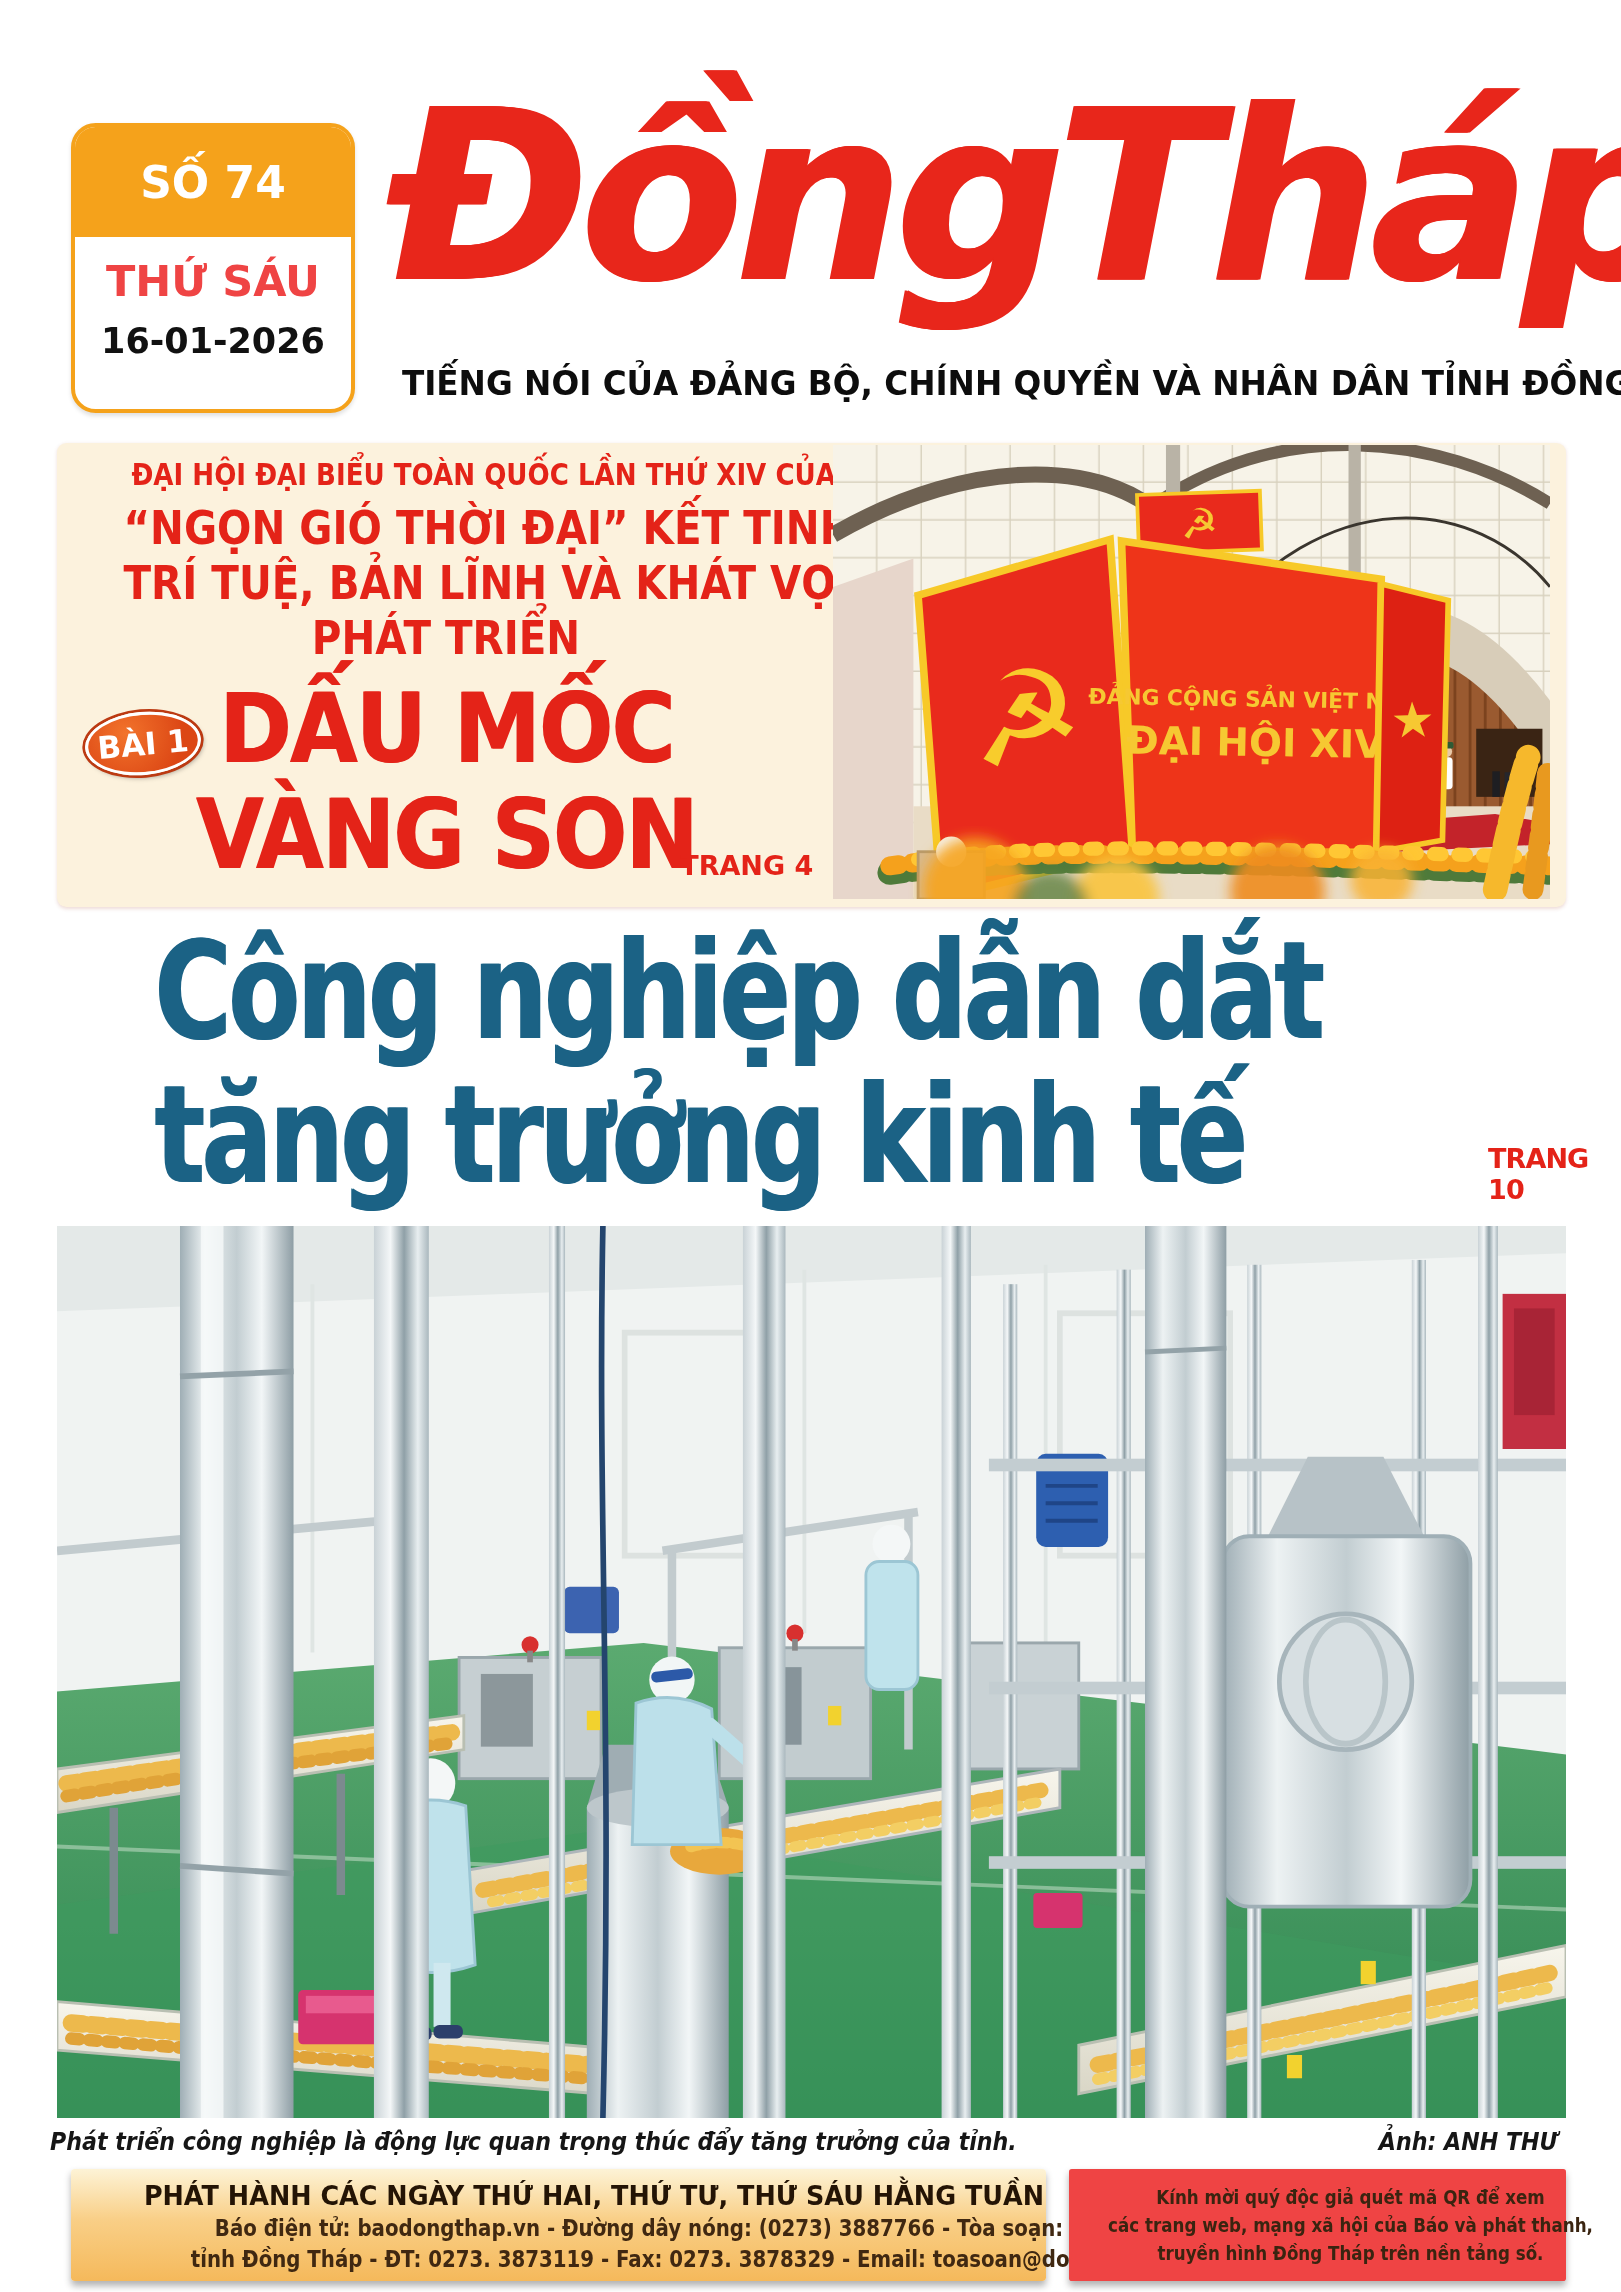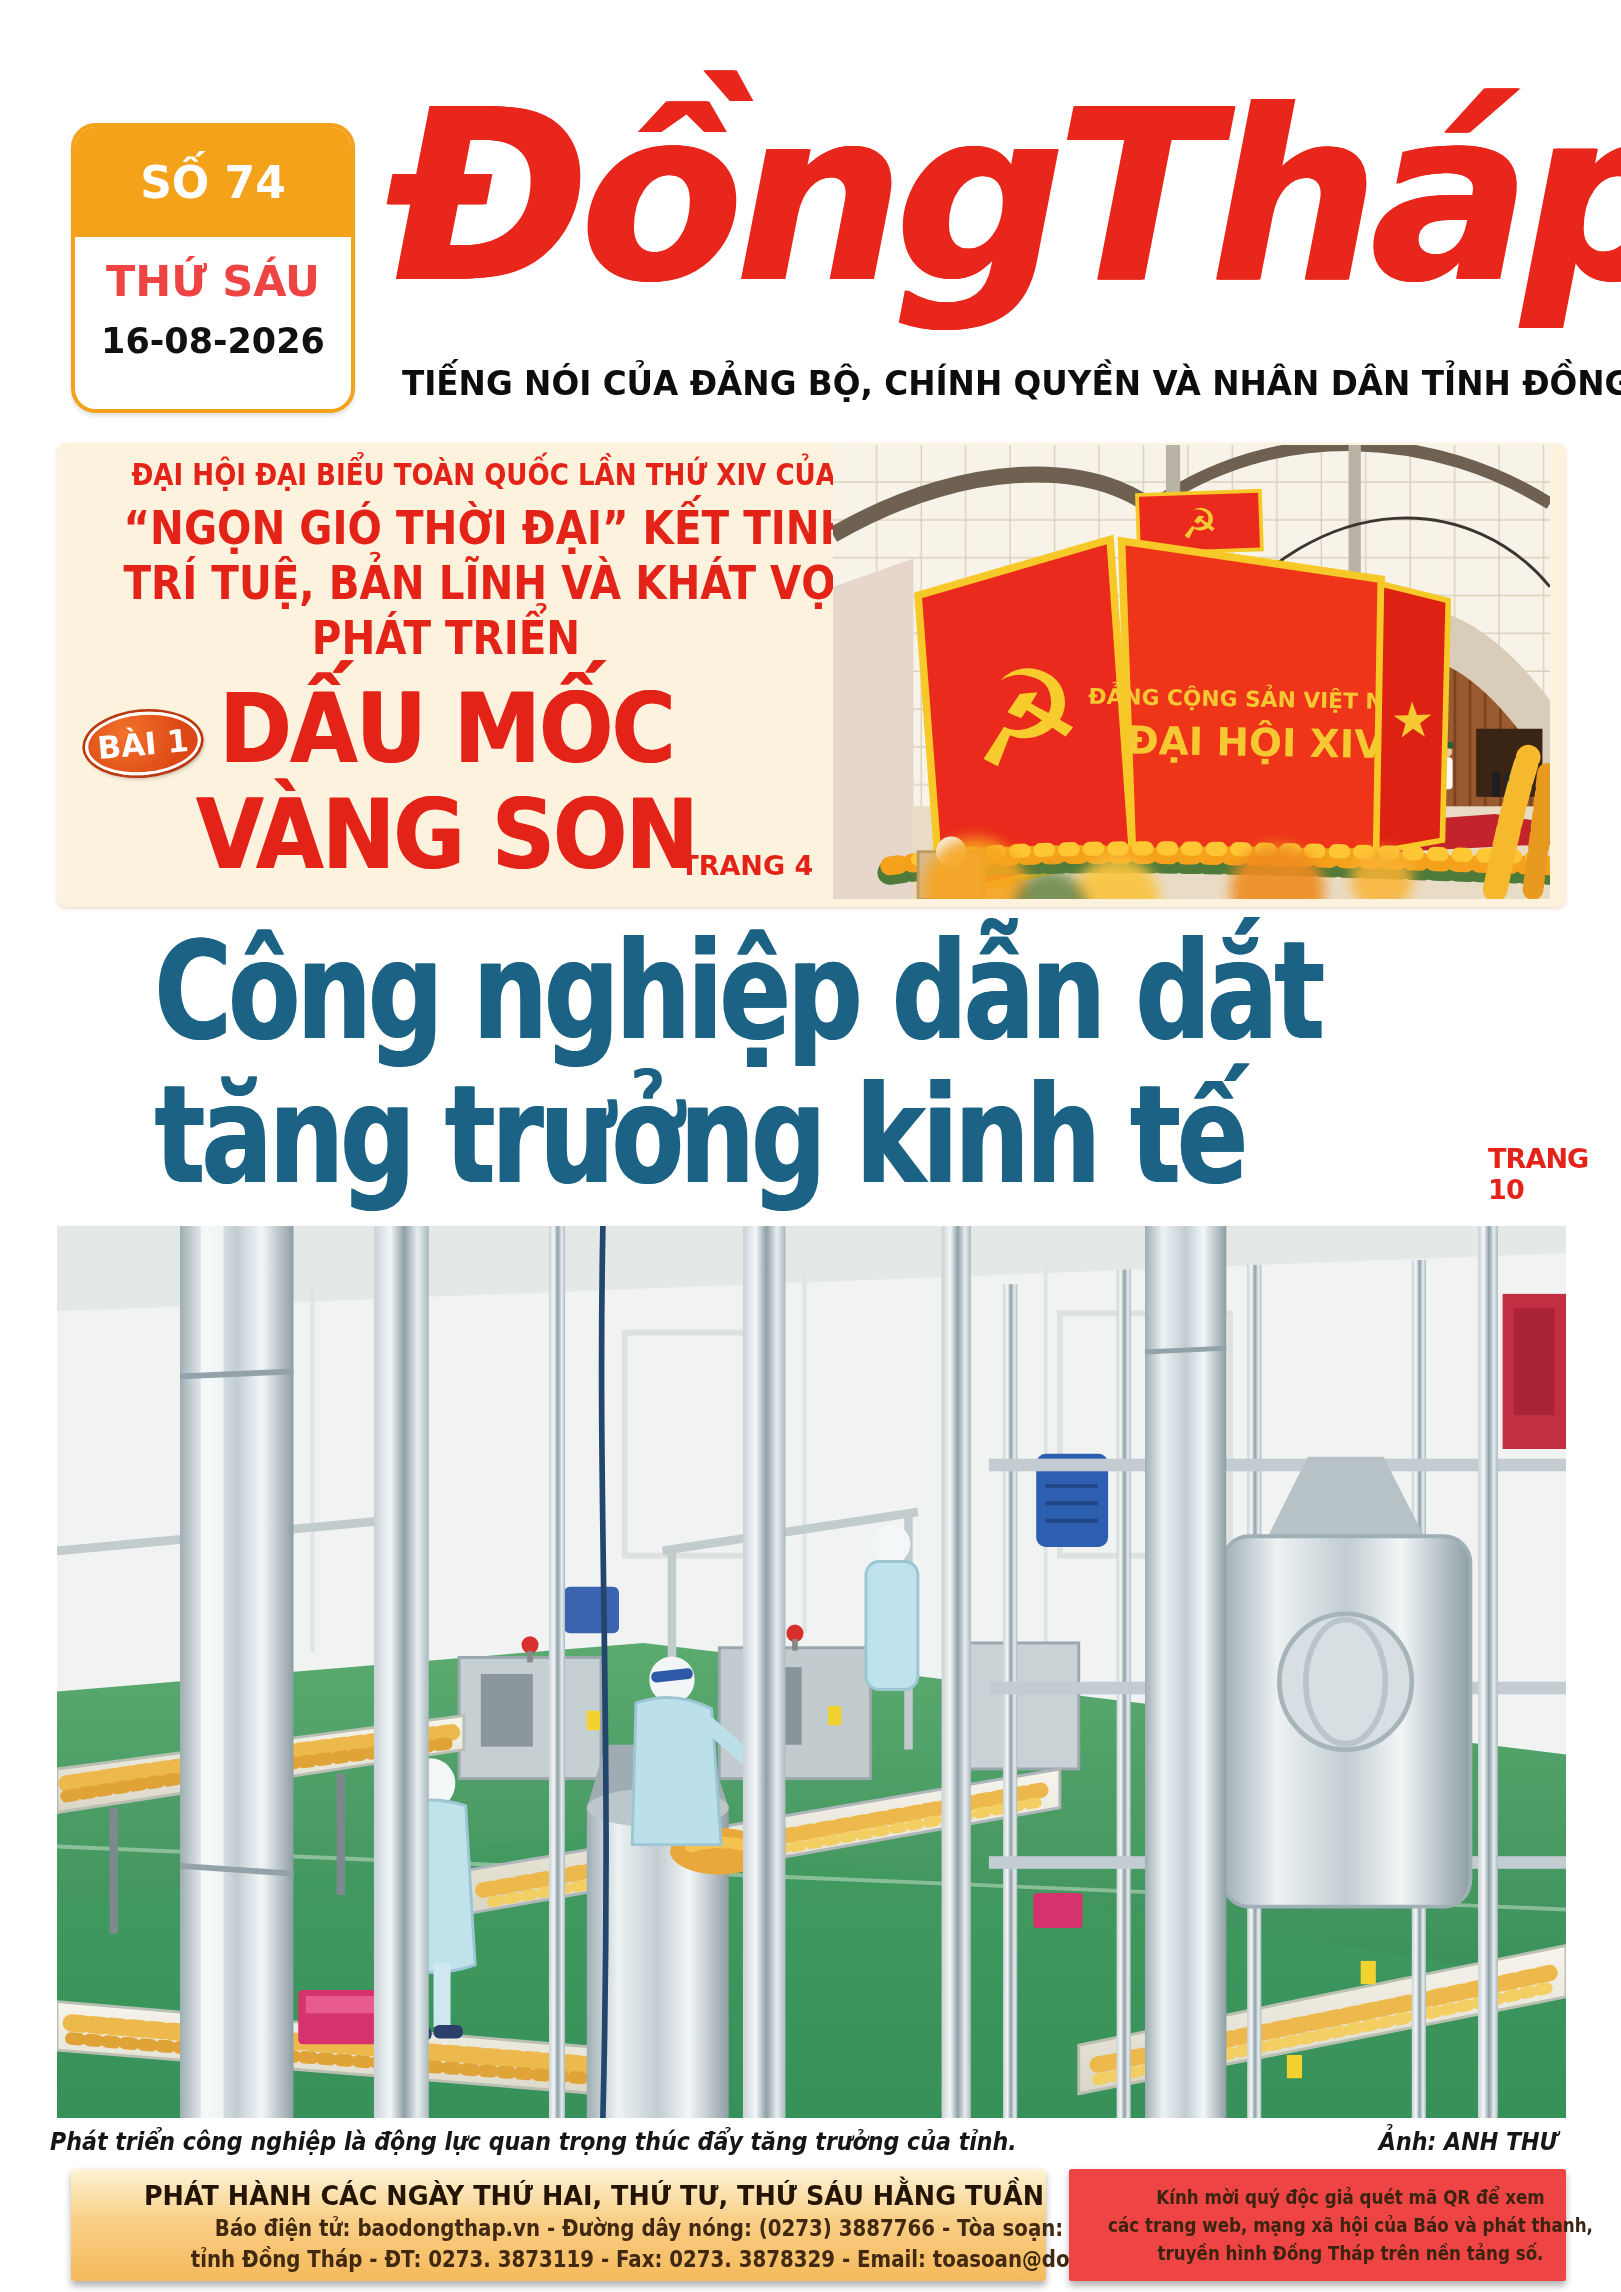--- a/index.html
+++ b/index.html
@@ -87,21 +87,21 @@
   .qr-text span{display:block;transform:scaleX(.88);transform-origin:center;white-space:nowrap;}
 
   svg text{font-family:"DejaVu Sans","Liberation Sans",sans-serif;}
 </style>
 </head>
 <body>
 
 <div class="abs issue-box">
   <div class="issue-top">SỐ 74</div>
   <div class="issue-day">THỨ SÁU</div>
-  <div class="issue-date">16-08-2026</div>
+  <div class="issue-date">16-01-2026</div>
 </div>
 
 <div class="abs logo">ĐồngTháp</div>
 
 <div class="abs tagline">
   <span>TIẾNG NÓI CỦA ĐẢNG BỘ, CHÍNH QUYỀN VÀ NHÂN DÂN TỈNH ĐỒNG THÁP</span>
 </div>
 
 <div class="abs teaser-band"></div>
 

